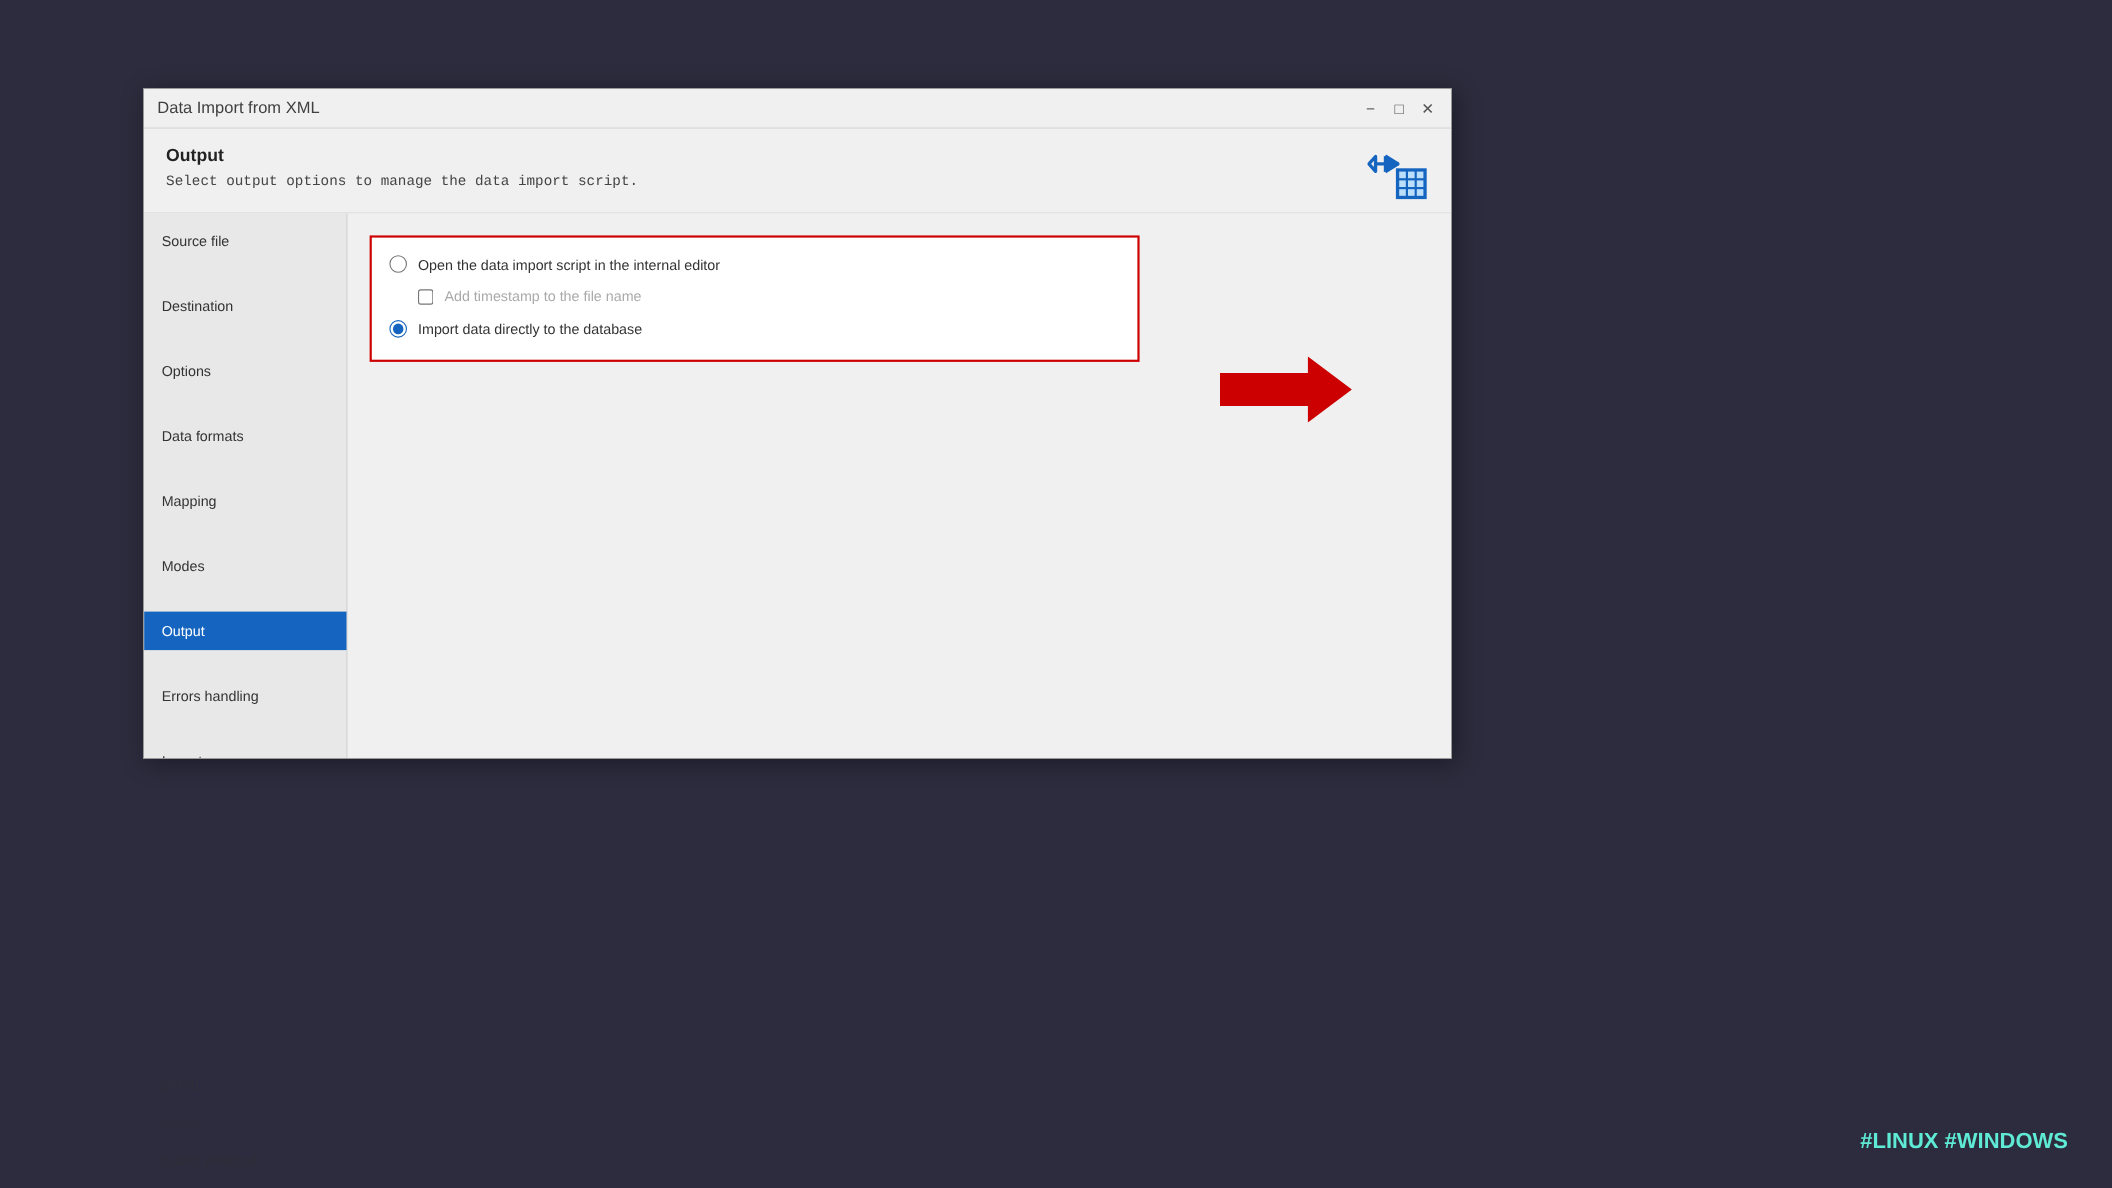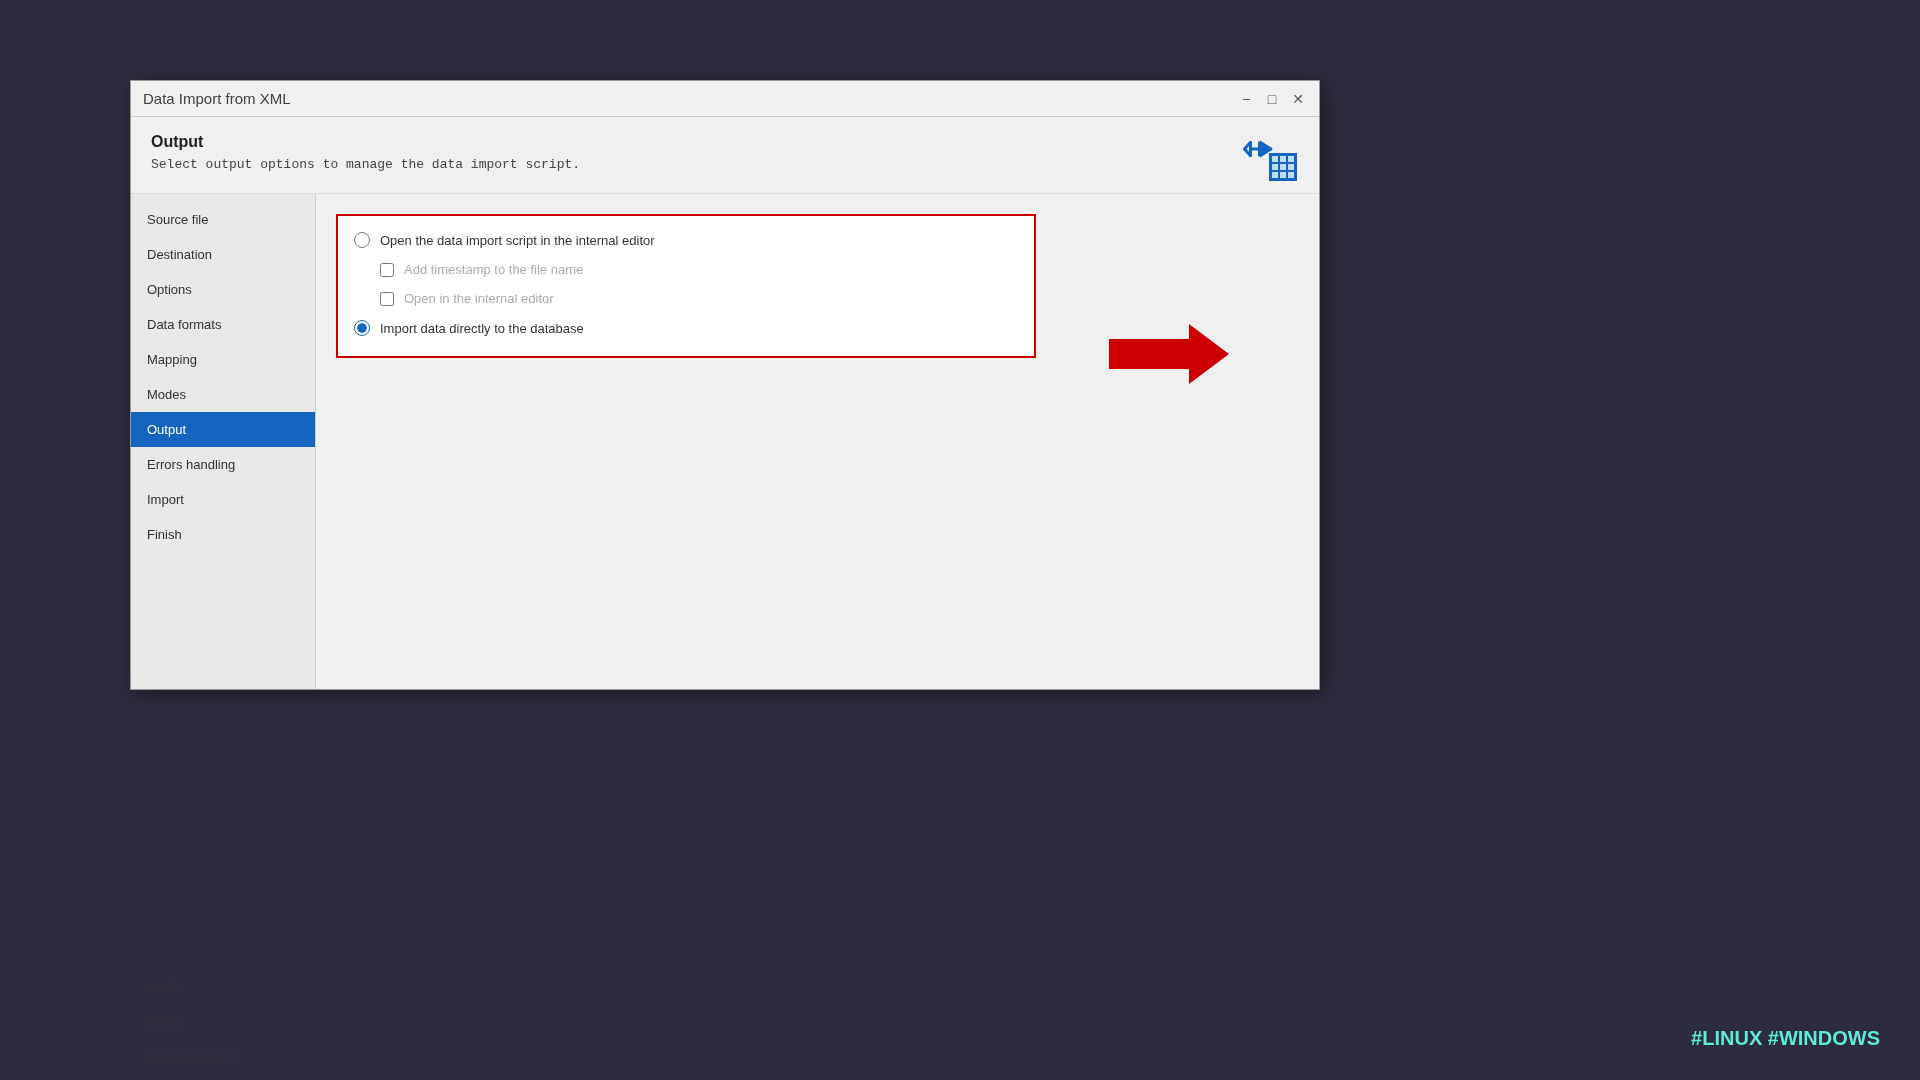--- a/index.html
+++ b/index.html
@@ -141,20 +141,21 @@
     }
 
     
     .sidebar {
       width: 185px;
       background: #e8e8e8;
       border-right: 1px solid #ccc;
       display: flex;
       flex-direction: column;
       padding-top: 8px;
+      gap: 24px;
     }
 
     .sidebar-item {
       padding: 10px 16px;
       font-size: 13px;
       color: #333;
       cursor: pointer;
       user-select: none;
     }
 
@@ -348,24 +349,20 @@
           <label class="option-label">Open the data import script in the internal editor</label>
         </div>
 
 
 
         <div class="option-row">
           <input type="checkbox" class="checkbox-input" style="">
           <label class="option-label disabled">Add timestamp to the file name</label>
         </div>
 
-        <div class="option-row">
-          <input type="checkbox" class="checkbox-input" style="">
-          <label class="option-label disabled">Open in the internal editor</label>
-        </div>
 
         <div class="option-row">
           <input type="radio" name="output-option" class="radio-input" checked="" style="">
           <label class="option-label">Import data directly to the database</label>
         </div>
 
       </div>
 
       <div class="red-arrow">
         <svg width="120" height="60" viewBox="0 0 120 60">

